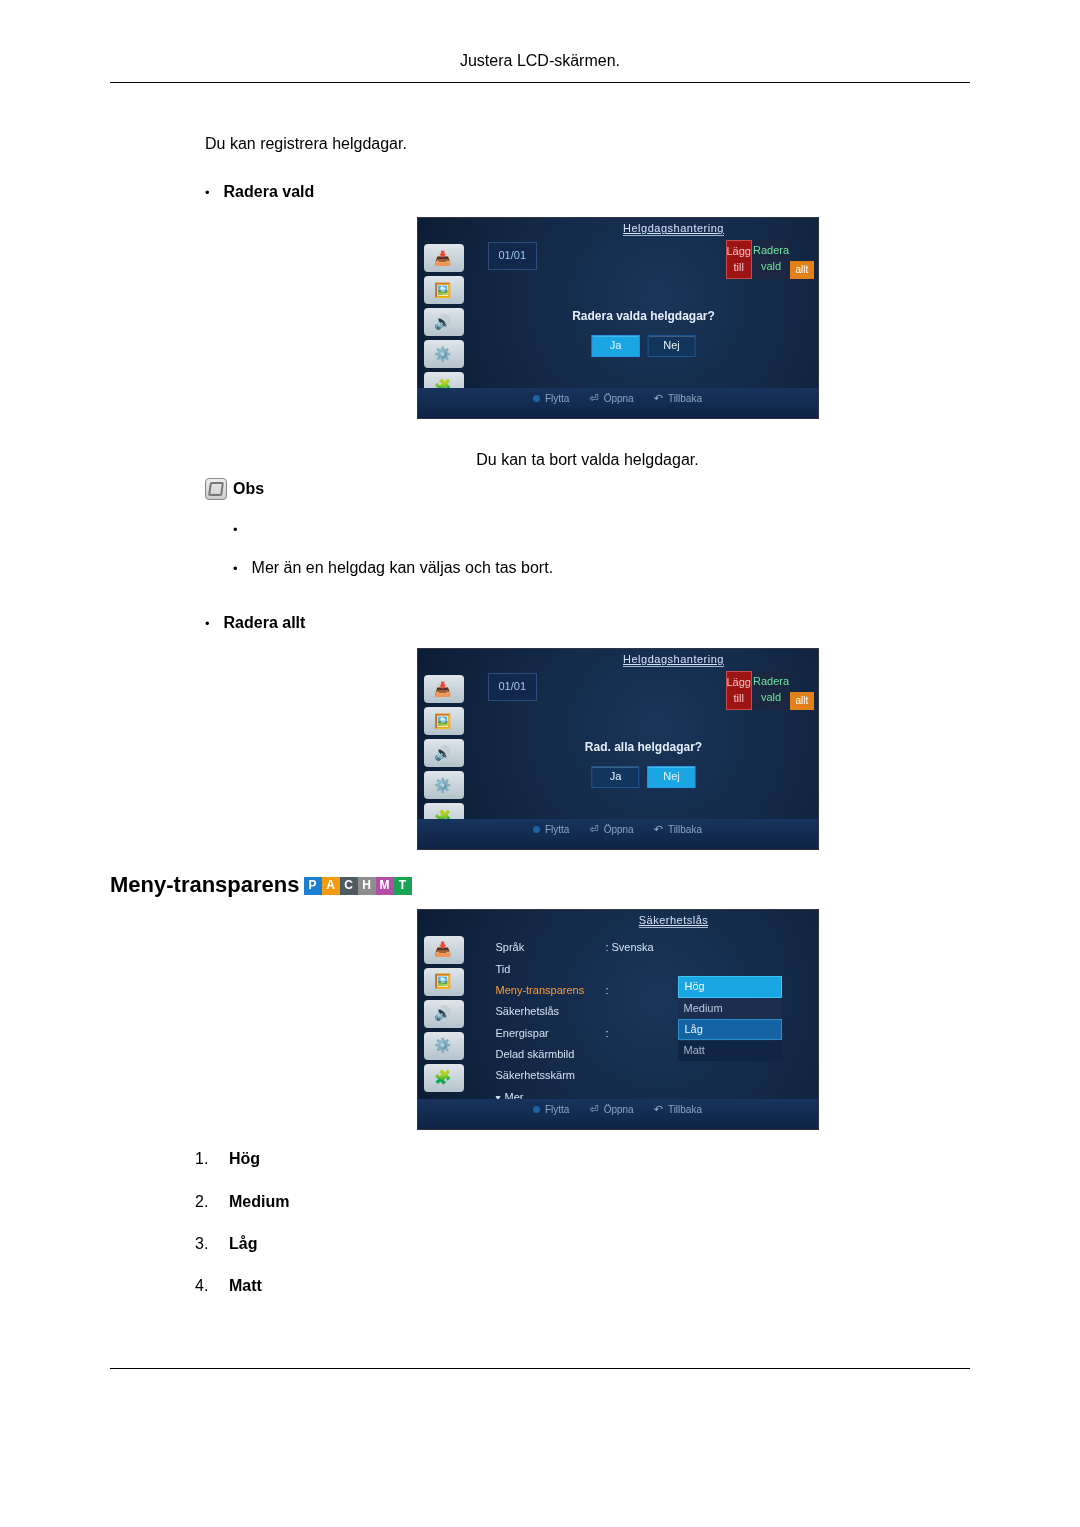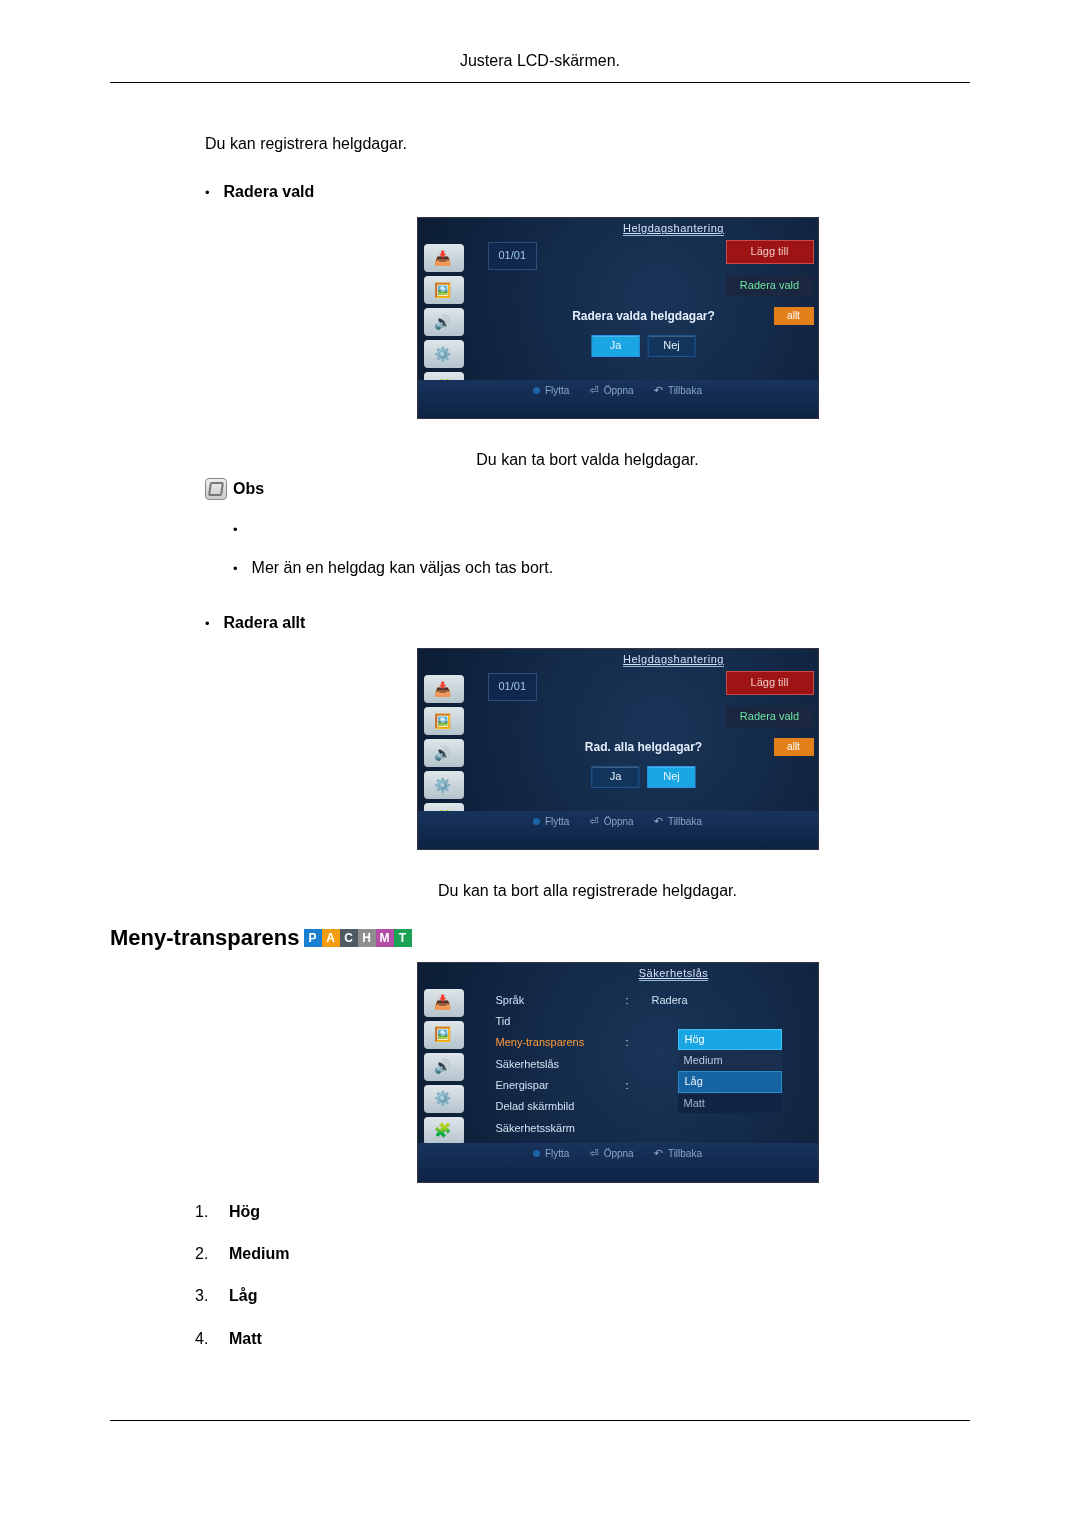--- a/index.html
+++ b/index.html
@@ -121,21 +121,21 @@
     .osd-main { flex: 1; padding: 2px 8px 24px 10px; position: relative; }
     .osd-date {
       position: absolute; top: 2px; left: 18px;
       background: #11274b;
       border: 1px solid #2a4d7a;
       padding: 5px 10px;
       color: #9fc7f1;
     }
     .osd-actions {
       position: absolute; top: 0px; right: 4px;
-      display: flex; flex-direction: column; gap: 11px;
+      display: flex; flex-direction: row; gap: 1px;
       width: 88px;
     }
     .osd-act-add {
       background: #9e1313; color: #f1c7c7;
       text-align: center; padding: 3px 0;
       font-size: 11px;
       border: 1px solid #c94b4b;
     }
     .osd-act-del {
       background: #1b2740; color:#6de5a0;
@@ -160,33 +160,33 @@
       color: #eaf3fb;
       box-shadow: inset 0 1px 0 rgba(255,255,255,.2);
       font-size: 11px;
     }
     .osd-btn.dk { background:#12355d; border-color:#1f5692; }
     .osd-btn.sel { background:#19a6e2; }
     .osd-footer {
       position: absolute; bottom: 0; left: 0; right: 0;
       background: linear-gradient(#18335d,#0d2344);
       display: flex; gap: 20px; justify-content: center;
-      padding: 3px 0 20px;
+      padding: 3px 0 12px;
       font-size: 10px; color: #8aa5c5;
     }
     .osd-foot-item { display:inline-flex; align-items:center; gap:5px; }
     .osd-foot-dot { width:7px;height:7px; border-radius:50%; background:#1c64a5; display:inline-block;}
     .osd-foot-enter { font-size:11px; color:#9bb4cd; }
     .osd-foot-ret { font-size:11px; color:#9bb4cd; }
 
     .osd-settings-list {
       display:flex; flex-direction:column; gap:6px;
       padding: 6px 0 0 16px;
     }
-    .osd-row { display:flex; align-items:center; gap:20px; font-size:11px; }
+    .osd-row { display:flex; align-items:center; gap:0; font-size:11px; }
     .osd-row .key { flex: 0 0 110px; color:#d4e2f3; }
     .osd-row.selected .key { color:#ff9b36; }
     .osd-row .colon { color:#d4e2f3; width:6px;}
     .osd-row .val { color:#d4e2f3; }
     .osd-option-stack {
       position:absolute; top: 44px; right: 36px;
       display:flex; flex-direction:column; gap:1px;
       width: 104px;
     }
     .osd-opt { padding:2px 6px; font-size:11px; }
@@ -315,21 +315,20 @@
             <span>Öppna</span>
           </span>
         <span class="osd-foot-item">
             <span class="osd-foot-ret">↶</span>
             <span>Tillbaka</span>
           </span>
       </div>
     </div>
   </div>
 
-  <p class="after-text">Du kan ta bort alla registrerade helgdagar.</p>
 
   <div class="section-heading">
     <span>Meny-transparens</span>
     <span class="mode-icons">
       <span class="mode-box mode-P">P</span>
       <span class="mode-box mode-A">A</span>
       <span class="mode-box mode-C">C</span>
       <span class="mode-box mode-H">H</span>
       <span class="mode-box mode-M">M</span>
       <span class="mode-box mode-T">T</span>
@@ -345,21 +344,21 @@
           <div class="osd-ic">🖼️</div>
           <div class="osd-ic">🔊</div>
           <div class="osd-ic">⚙️</div>
           <div class="osd-ic">🧩</div>
         </div>
         <div class="osd-main">
           <div class="osd-settings-list">
             <div class="osd-row">
               <span class="key">Språk</span>
               <span class="colon">:</span>
-              <span class="val">Radera</span>
+              <span class="val">Svenska</span>
             </div>
             <div class="osd-row">
               <span class="key">Tid</span>
             </div>
             <div class="osd-row selected">
               <span class="key">Meny-transparens</span>
               <span class="colon">:</span>
             </div>
             <div class="osd-row">
               <span class="key">Säkerhetslås</span>

